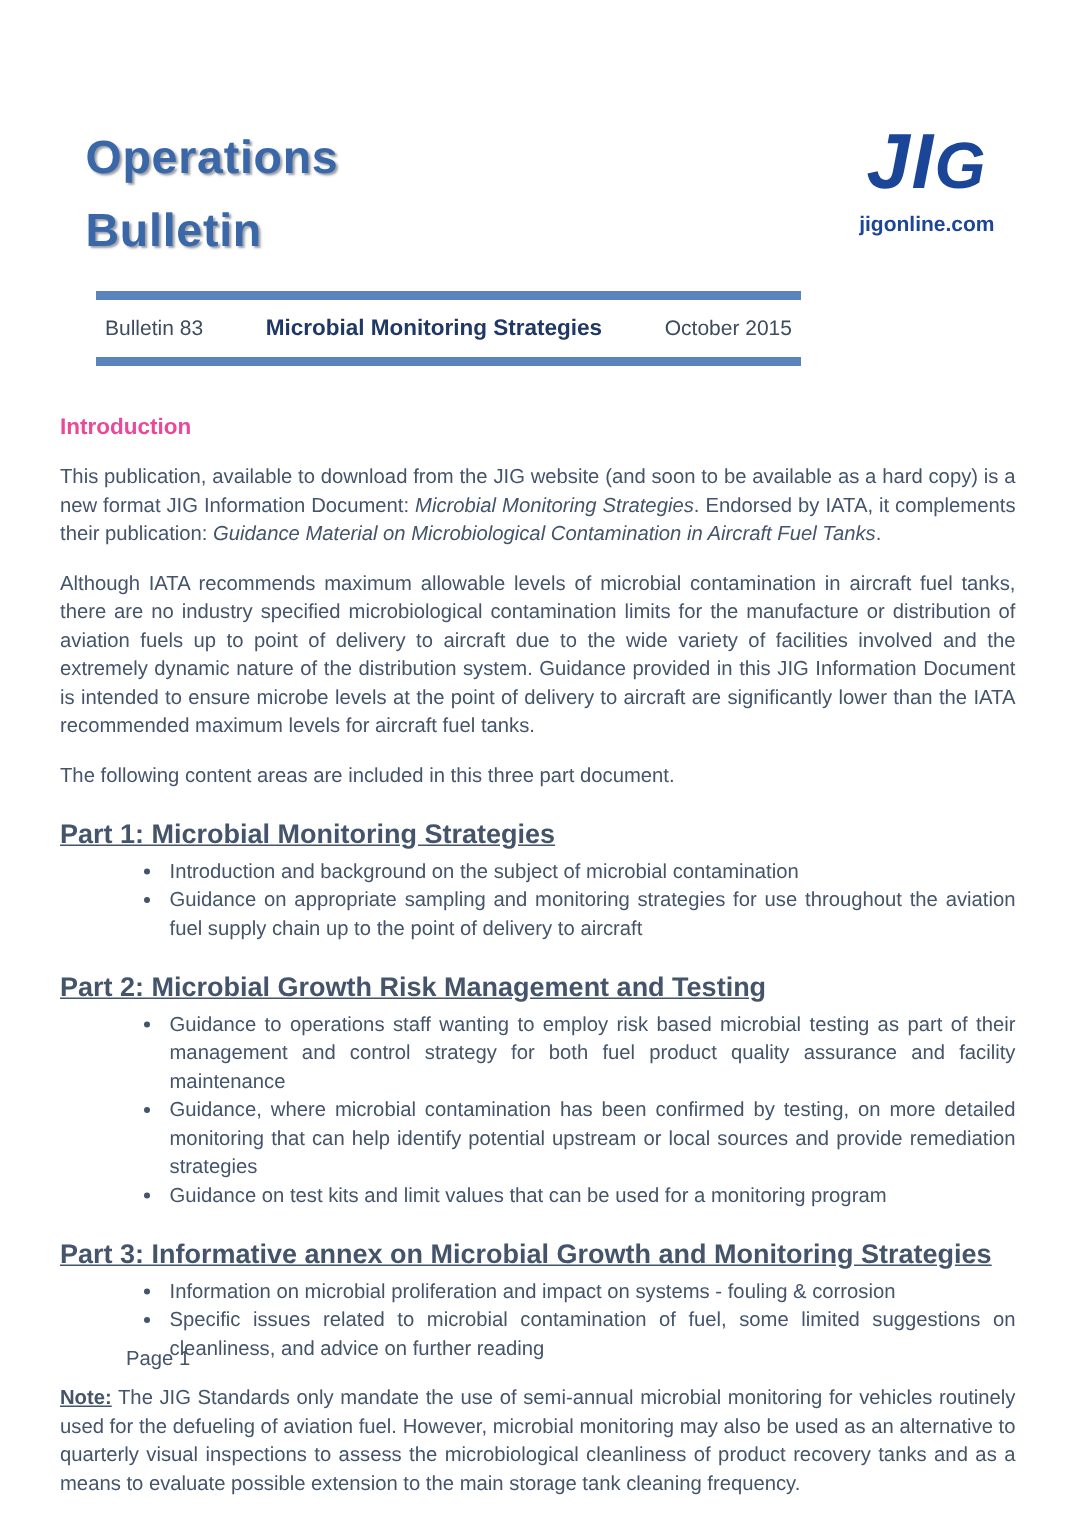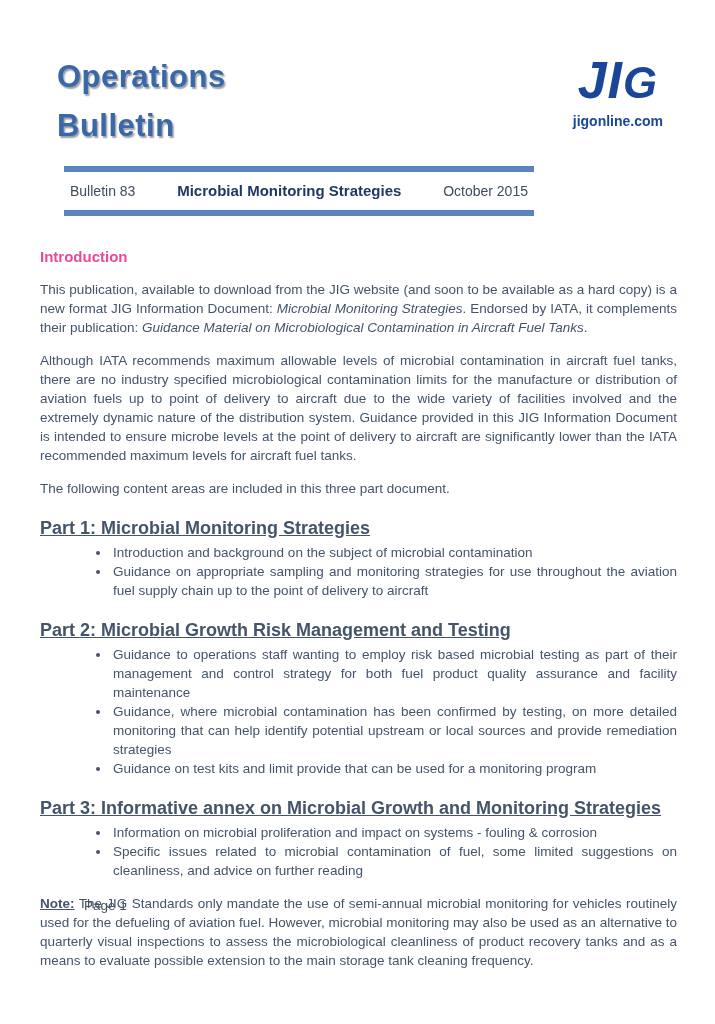--- a/index.html
+++ b/index.html
@@ -13,21 +13,21 @@
     margin: 0 auto;
     background: #ffffff;
     overflow: hidden;
   }
 
   
   .header {
     display: flex;
     justify-content: space-between;
     align-items: flex-start;
-    padding: 52px 52px 0 57px;
+    padding: 80px 52px 0 57px;
   }
   .main-title {
     color: #3A67A8;
     font-size: 31px;
     font-weight: 600;
     line-height: 49px;
     letter-spacing: 0.5px;
     text-shadow: 1.5px 1.5px 1.5px rgba(120,126,135,0.75);
   }
   .logo { text-align: center; margin-top: 0; }
@@ -156,21 +156,21 @@
     <div class="part-heading">Part 1: Microbial Monitoring Strategies</div>
     <ul>
       <li>Introduction and background on the subject of microbial contamination</li>
       <li>Guidance on appropriate sampling and monitoring strategies for use throughout the aviation fuel supply chain up to the point of delivery to aircraft</li>
     </ul>
 
     <div class="part-heading">Part 2: Microbial Growth Risk Management and Testing</div>
     <ul>
       <li>Guidance to operations staff wanting to employ risk based microbial testing as part of their management and control strategy for both fuel product quality assurance and facility maintenance</li>
       <li>Guidance, where microbial contamination has been confirmed by testing, on more detailed monitoring that can help identify potential upstream or local sources and provide remediation strategies</li>
-      <li>Guidance on test kits and limit provide that can be used for a monitoring program</li>
+      <li>Guidance on test kits and limit values that can be used for a monitoring program</li>
     </ul>
 
     <div class="part-heading">Part 3: Informative annex on Microbial Growth and Monitoring Strategies</div>
     <ul>
       <li>Information on microbial proliferation and impact on systems - fouling &amp; corrosion</li>
       <li>Specific issues related to microbial contamination of fuel, some limited suggestions on cleanliness, and advice on further reading</li>
     </ul>
 
     <p class="just note"><span class="note-label">Note:</span><span> The JIG Standards only mandate the use of semi-annual microbial monitoring for vehicles routinely used for the defueling of aviation fuel.  However, microbial monitoring may also be used as an alternative to quarterly visual inspections to assess the microbiological cleanliness of product recovery tanks and as a means to evaluate possible extension to the main storage tank cleaning frequency.</span></p>
   </div>

